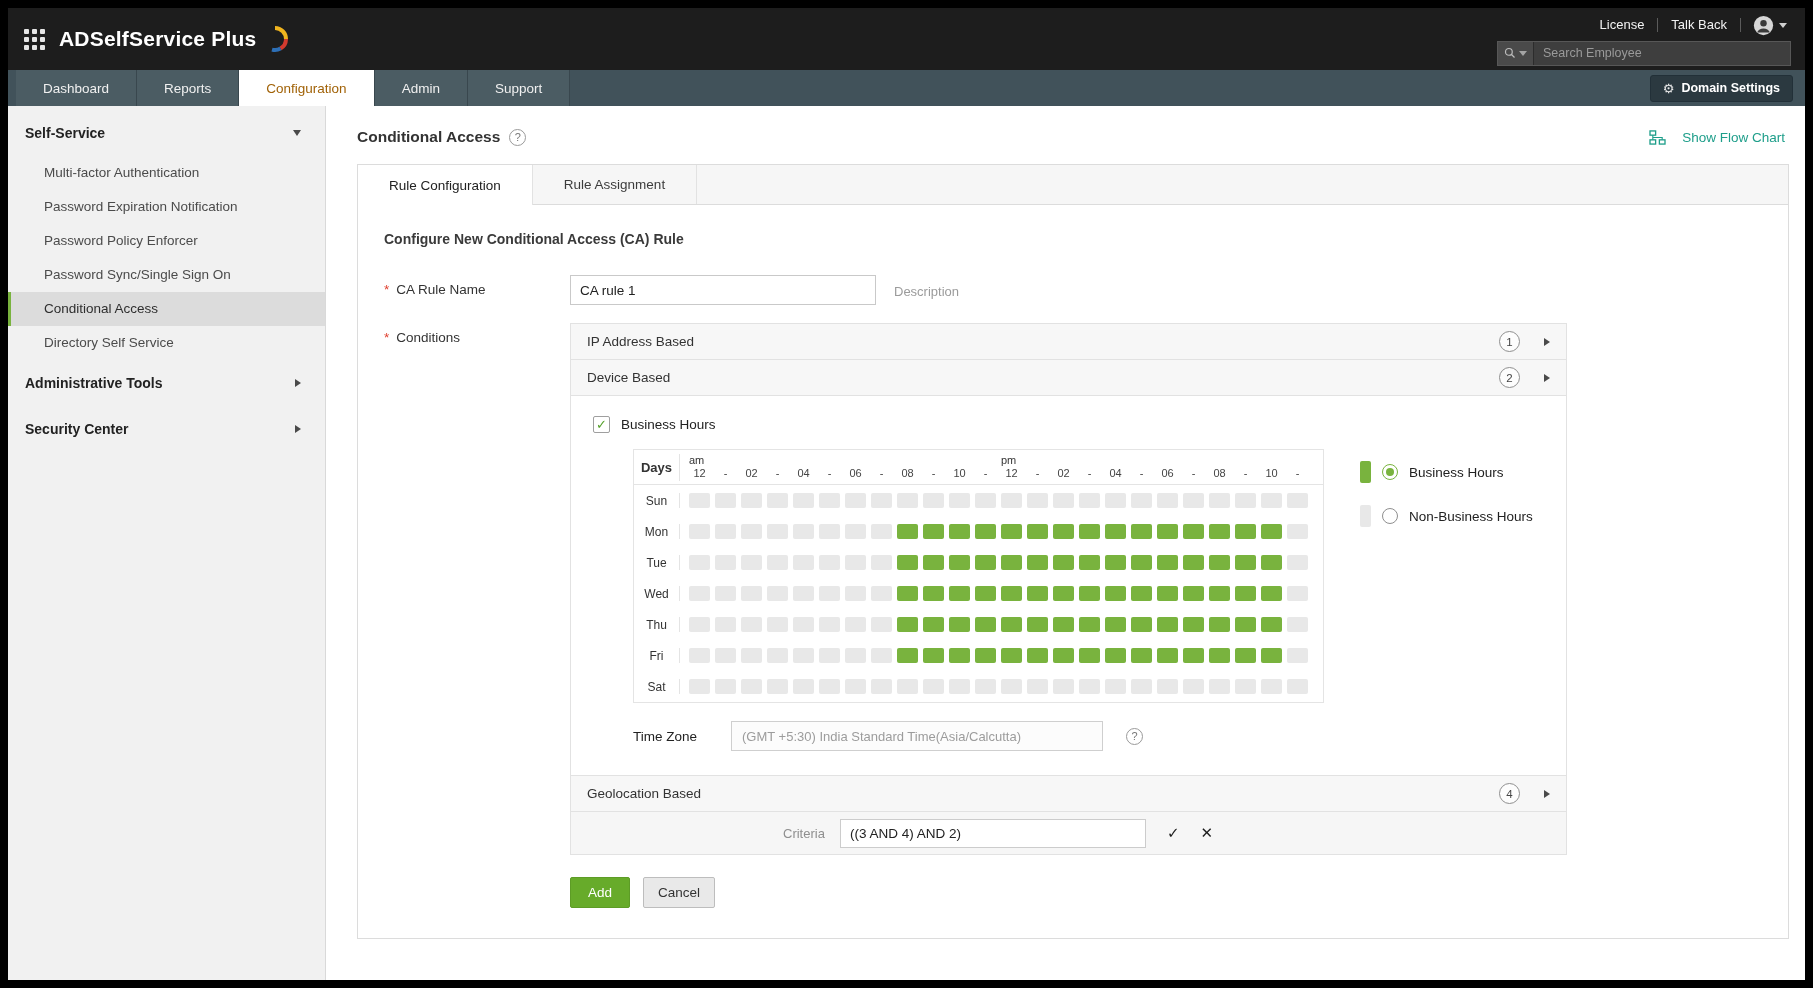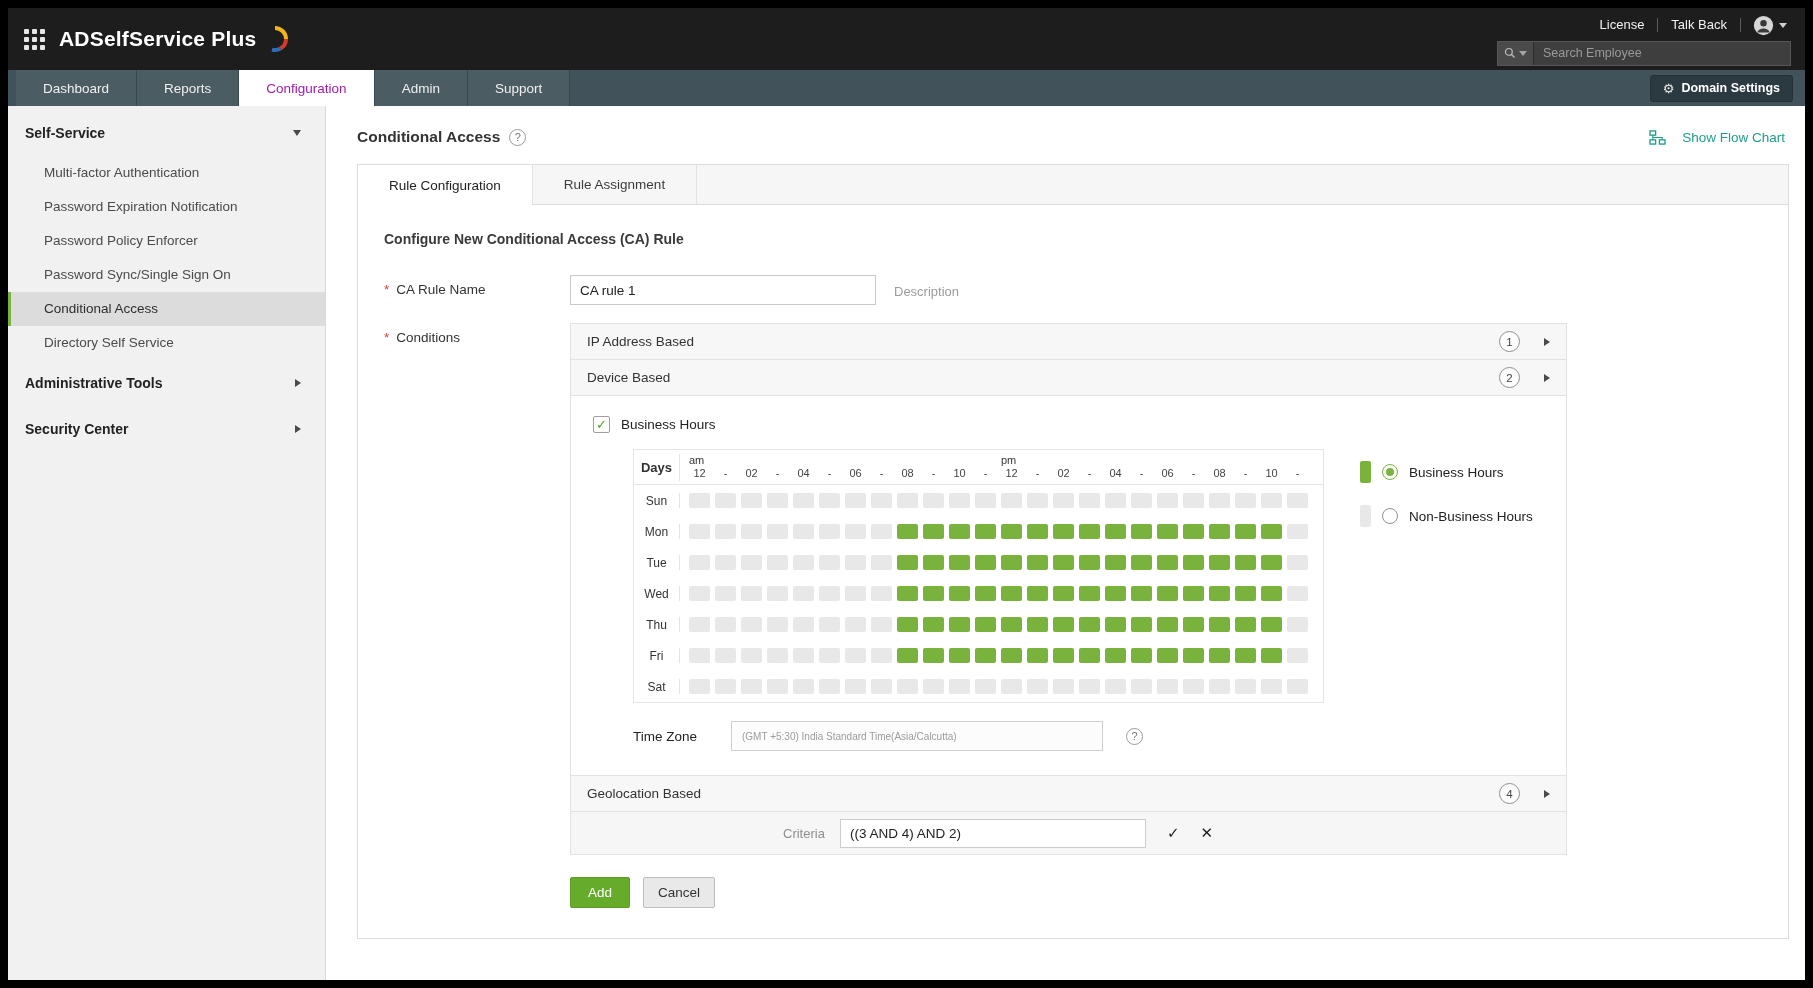--- a/index.html
+++ b/index.html
@@ -25,21 +25,21 @@
   .user-chip{display:flex;align-items:center;gap:5px;padding:0 4px 0 12px;cursor:pointer;}
   .caret-dn-sm{width:0;height:0;border-left:4px solid transparent;border-right:4px solid transparent;border-top:5px solid #cfcfcf;}
   .search-box{display:flex;align-items:center;background:#3e3e3e;border:1px solid #575757;height:25px;width:294px;}
   .search-left{width:36px;height:100%;background:#4a4a4a;border-right:1px solid #2c2c2c;display:flex;align-items:center;justify-content:center;gap:3px;cursor:pointer;}
   .search-box input{flex:1;background:transparent;border:0;outline:none;color:#c7c7c7;font-size:12.5px;padding:0 9px;font-family:inherit;}
   .search-box input::placeholder{color:#9a9a9a;}
 
   
   .navbar{height:36px;background:#41525a;display:flex;align-items:stretch;padding-left:8px;flex-shrink:0;}
   .nav-item{display:flex;align-items:center;padding:0 27px;background:#4b5c63;color:#f0f0f0;font-size:13.5px;border-right:1px solid #39474e;cursor:pointer;}
-  .nav-item.active{background:#fff;color:#a21caf;}
+  .nav-item.active{background:#fff;color:#a16207;}
   .domain-btn{margin-left:auto;align-self:center;margin-right:12px;background:#2b3940;border:1px solid #223038;border-radius:3px;color:#fff;font-size:12.5px;font-weight:700;display:flex;align-items:center;gap:7px;padding:5px 12px;cursor:pointer;}
   .gear{font-size:13px;color:#e8e8e8;font-weight:400;}
 
   
   .content{flex:1;display:flex;overflow:hidden;background:#fff;}
   .sidebar{width:318px;background:#f1f1f1;border-right:1px solid #d9d9d9;flex-shrink:0;padding-top:4px;}
   .sb-header{display:flex;align-items:center;padding:15px 24px 15px 17px;font-size:14px;font-weight:700;color:#222;cursor:pointer;}
   .sb-header .tri{margin-left:auto;}
   .sb-item{padding:9px 10px 9px 36px;font-size:13.5px;color:#4b4b4b;cursor:pointer;line-height:16px;}
   .sb-item.selected{background:#dcdcdc;color:#2e2e2e;border-left:3px solid var(--green);padding-left:33px;}
@@ -88,21 +88,21 @@
   .bh-cell.on{background:var(--green);}
   .legend{margin-left:36px;padding-top:12px;}
   .legend-item{display:flex;align-items:center;gap:11px;margin-bottom:22px;font-size:13.5px;color:#222;cursor:pointer;}
   .swatch{width:11px;height:22px;border-radius:2px;background:var(--cell-off);}
   .swatch.on{background:var(--green);}
   .radio{width:16px;height:16px;border-radius:50%;border:1px solid #8f8f8f;display:flex;align-items:center;justify-content:center;background:#fff;}
   .radio.checked{border-color:var(--green);}
   .radio .dot{width:8px;height:8px;border-radius:50%;background:var(--green);}
   .tz-row{display:flex;align-items:center;margin:18px 0 2px 40px;gap:14px;}
   .tz-label{font-size:13.5px;color:#222;width:84px;}
-  .tz-input{width:372px;height:30px;border:1px solid #cfcfcf;background:#fcfcfc;color:#9c9c9c;font-size:10px;padding:0 10px;font-family:inherit;outline:none;}
+  .tz-input{width:372px;height:30px;border:1px solid #cfcfcf;background:#fcfcfc;color:#9c9c9c;font-size:13px;padding:0 10px;font-family:inherit;outline:none;}
 
   .criteria-row{margin-top:-1px;border:1px solid #e2e2e2;background:#f6f6f6;display:flex;align-items:center;height:44px;padding-left:212px;gap:15px;}
   .criteria-label{color:#8f8f8f;font-size:13px;}
   .criteria-input{width:306px;height:29px;border:1px solid #ccc;font-size:13.5px;color:#222;padding:0 9px;background:#fff;font-family:inherit;outline:none;}
   .icon-btn{font-size:15px;color:#1c1c1c;cursor:pointer;font-weight:700;margin-left:6px;}
 
   .actions{margin-top:22px;margin-left:186px;display:flex;gap:13px;}
   .btn-add{background:var(--add-green);border:1px solid #5d9c26;color:#fff;font-size:13.5px;padding:7px 17px;border-radius:2px;cursor:pointer;font-family:inherit;}
   .btn-cancel{background:#e9e9e9;border:1px solid #bdbdbd;color:#333;font-size:13.5px;padding:7px 14px;border-radius:2px;cursor:pointer;font-family:inherit;}
 </style>

